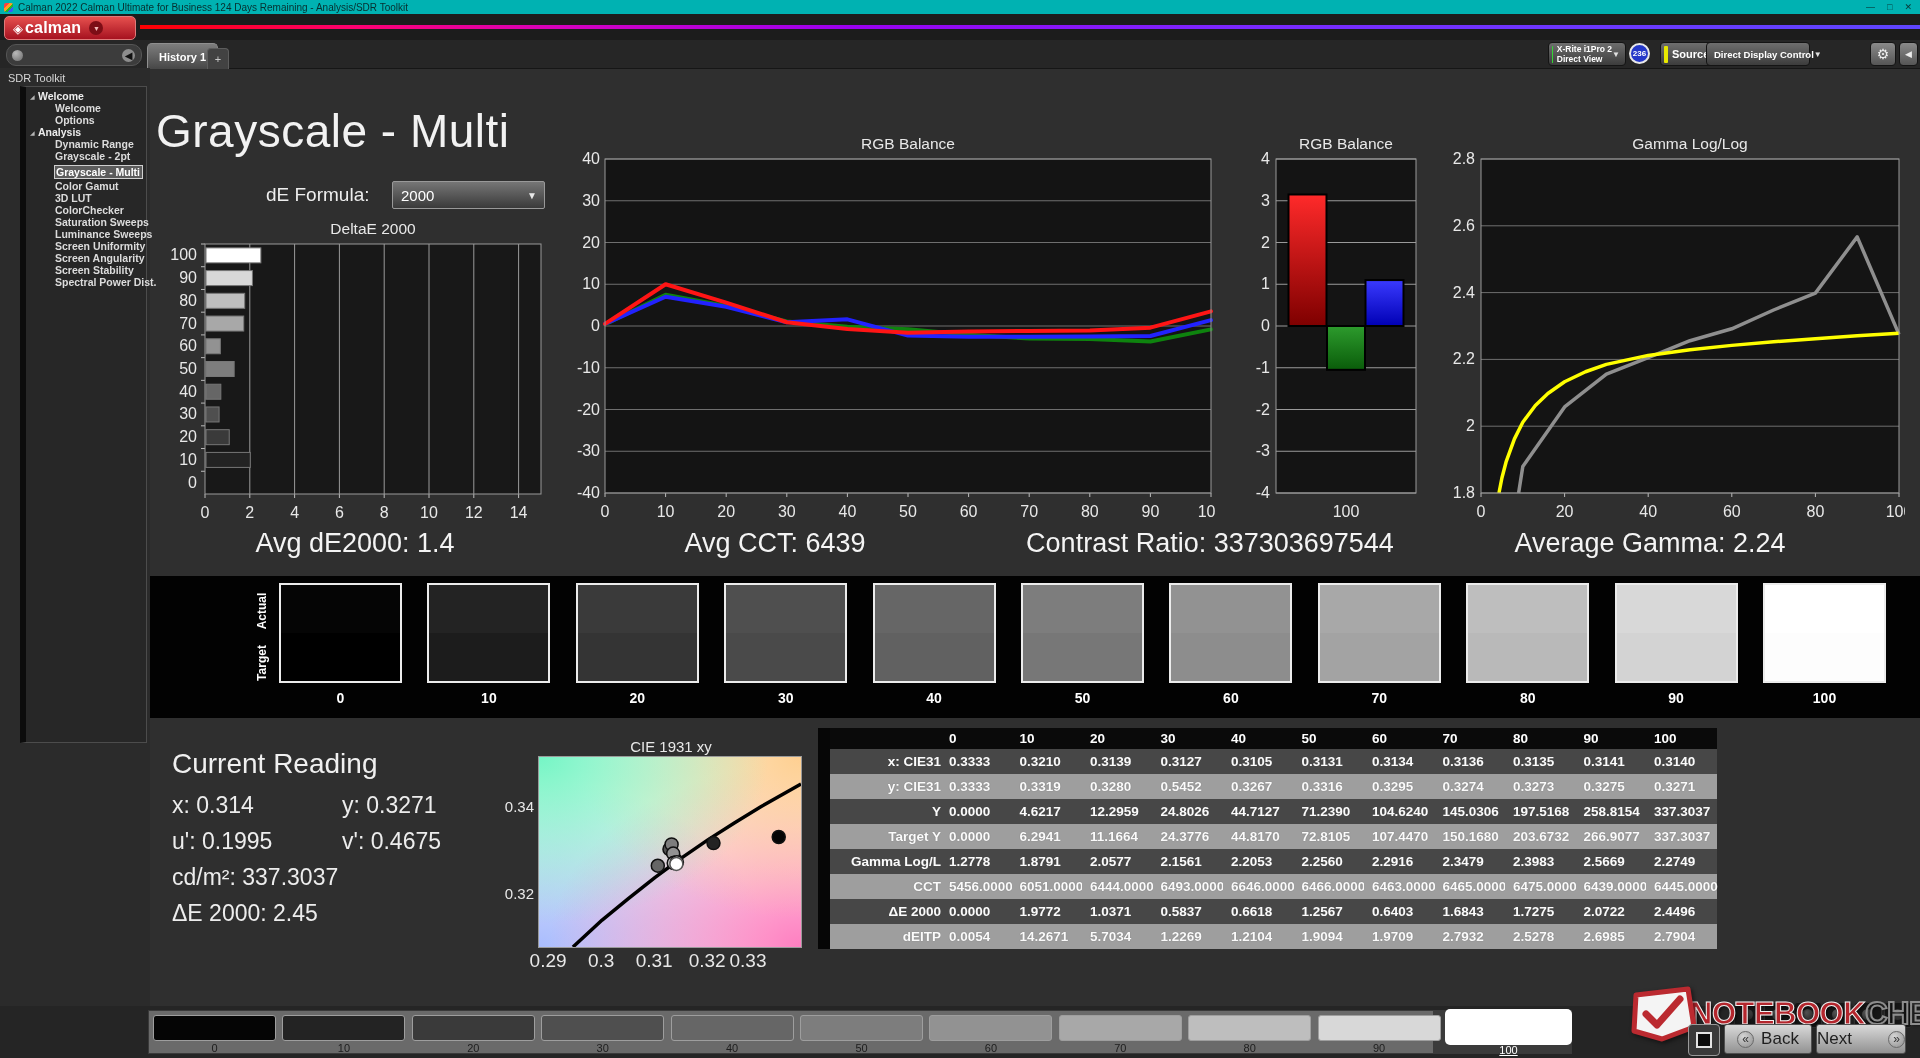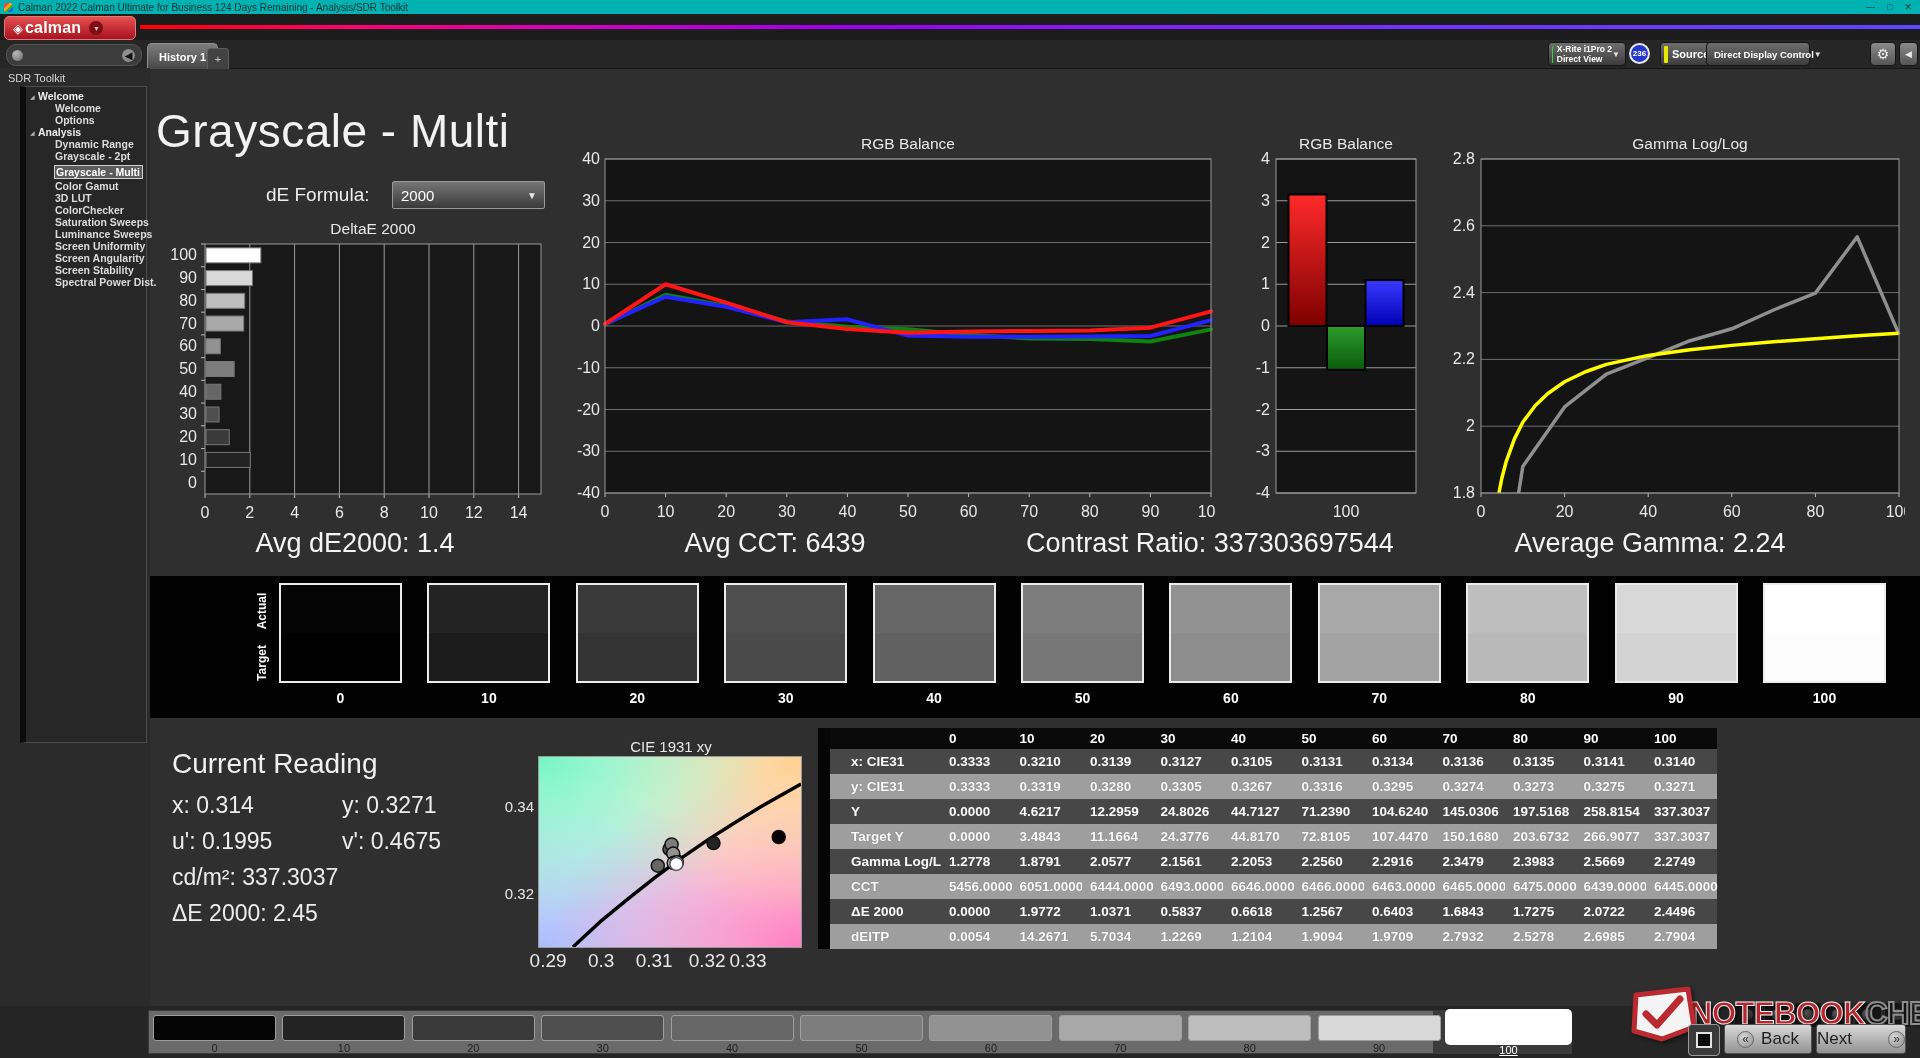--- a/index.html
+++ b/index.html
@@ -78,21 +78,21 @@
       #fafaf2;}
   .cie-xtick{position:absolute;top:950px;width:44px;margin-left:-22px;text-align:center;font-size:19px;color:#e8e8e8;}
   .cie-ytick{position:absolute;left:496px;width:38px;text-align:right;font-size:15px;color:#e8e8e8;}
   
   .tblstrip{left:818px;top:728px;width:12px;height:221px;background:#060606;}
   .tbl{left:830px;top:728px;display:grid;grid-template-columns:111px repeat(11,70.5px);}
   .tbl .hc{height:21px;line-height:21px;background:#0a0a0a;color:#fff;font-size:13.5px;font-weight:bold;padding-left:8px;}
   .tbl .c{height:25px;line-height:25px;font-size:13.5px;font-weight:600;color:#fbfbfb;padding-left:8px;white-space:nowrap;}
   .tbl .dark{background:#474747;}
   .tbl .light{background:#9e9e9e;text-shadow:0 0 1px rgba(0,0,0,0.35);}
-  .tbl .lab{padding-left:21px;}
+  .tbl .lab{padding-left:21px;text-align:right;}
   
   .bstrip{left:0;top:1006px;width:1920px;height:52px;background:#252525;}
   .bpanel{position:absolute;left:148px;top:4px;width:1424px;height:44px;background:#6a6a6a;border:1px solid #3a3a3a;box-sizing:border-box;}
   .bpanel .darkend{position:absolute;right:0;top:0;width:138px;height:100%;background:#3b3b3b;}
   .lvlbtn{position:absolute;top:2px;width:123px;height:40px;}
   .lvlbtn .sw{position:absolute;left:0;top:2px;width:100%;height:26px;border:1px solid #9e9e9e;border-radius:3px;box-sizing:border-box;}
   .lvlbtn .lb{position:absolute;left:0;top:29px;width:100%;text-align:center;font-size:11px;color:#1d1d1d;}
   .lvlbtn.sel .sw{top:-2px;height:32px;border:2px solid #fff;box-shadow:0 0 0 2px #fff;}
   .lvlbtn.sel .lb{color:#fff;text-decoration:underline;top:31px;}
   .mediabtn{position:absolute;top:-4px;width:26px;height:24px;background:#161616;border:1px solid #2f2f2f;border-radius:3px;z-index:1;}
@@ -535,21 +535,21 @@
     <div class="c dark">0.3131</div>
     <div class="c dark">0.3134</div>
     <div class="c dark">0.3136</div>
     <div class="c dark">0.3135</div>
     <div class="c dark">0.3141</div>
     <div class="c dark">0.3140</div>
     <div class="c lab light">y: CIE31</div>
     <div class="c light">0.3333</div>
     <div class="c light">0.3319</div>
     <div class="c light">0.3280</div>
-    <div class="c light">0.3305</div>
+    <div class="c light">0.5452</div>
     <div class="c light">0.3267</div>
     <div class="c light">0.3316</div>
     <div class="c light">0.3295</div>
     <div class="c light">0.3274</div>
     <div class="c light">0.3273</div>
     <div class="c light">0.3275</div>
     <div class="c light">0.3271</div>
     <div class="c lab dark">Y</div>
     <div class="c dark">0.0000</div>
     <div class="c dark">4.6217</div>
@@ -557,21 +557,21 @@
     <div class="c dark">24.8026</div>
     <div class="c dark">44.7127</div>
     <div class="c dark">71.2390</div>
     <div class="c dark">104.6240</div>
     <div class="c dark">145.0306</div>
     <div class="c dark">197.5168</div>
     <div class="c dark">258.8154</div>
     <div class="c dark">337.3037</div>
     <div class="c lab light">Target Y</div>
     <div class="c light">0.0000</div>
-    <div class="c light">3.4843</div>
+    <div class="c light">6.2941</div>
     <div class="c light">11.1664</div>
     <div class="c light">24.3776</div>
     <div class="c light">44.8170</div>
     <div class="c light">72.8105</div>
     <div class="c light">107.4470</div>
     <div class="c light">150.1680</div>
     <div class="c light">203.6732</div>
     <div class="c light">266.9077</div>
     <div class="c light">337.3037</div>
     <div class="c lab dark">Gamma Log/Log</div>

